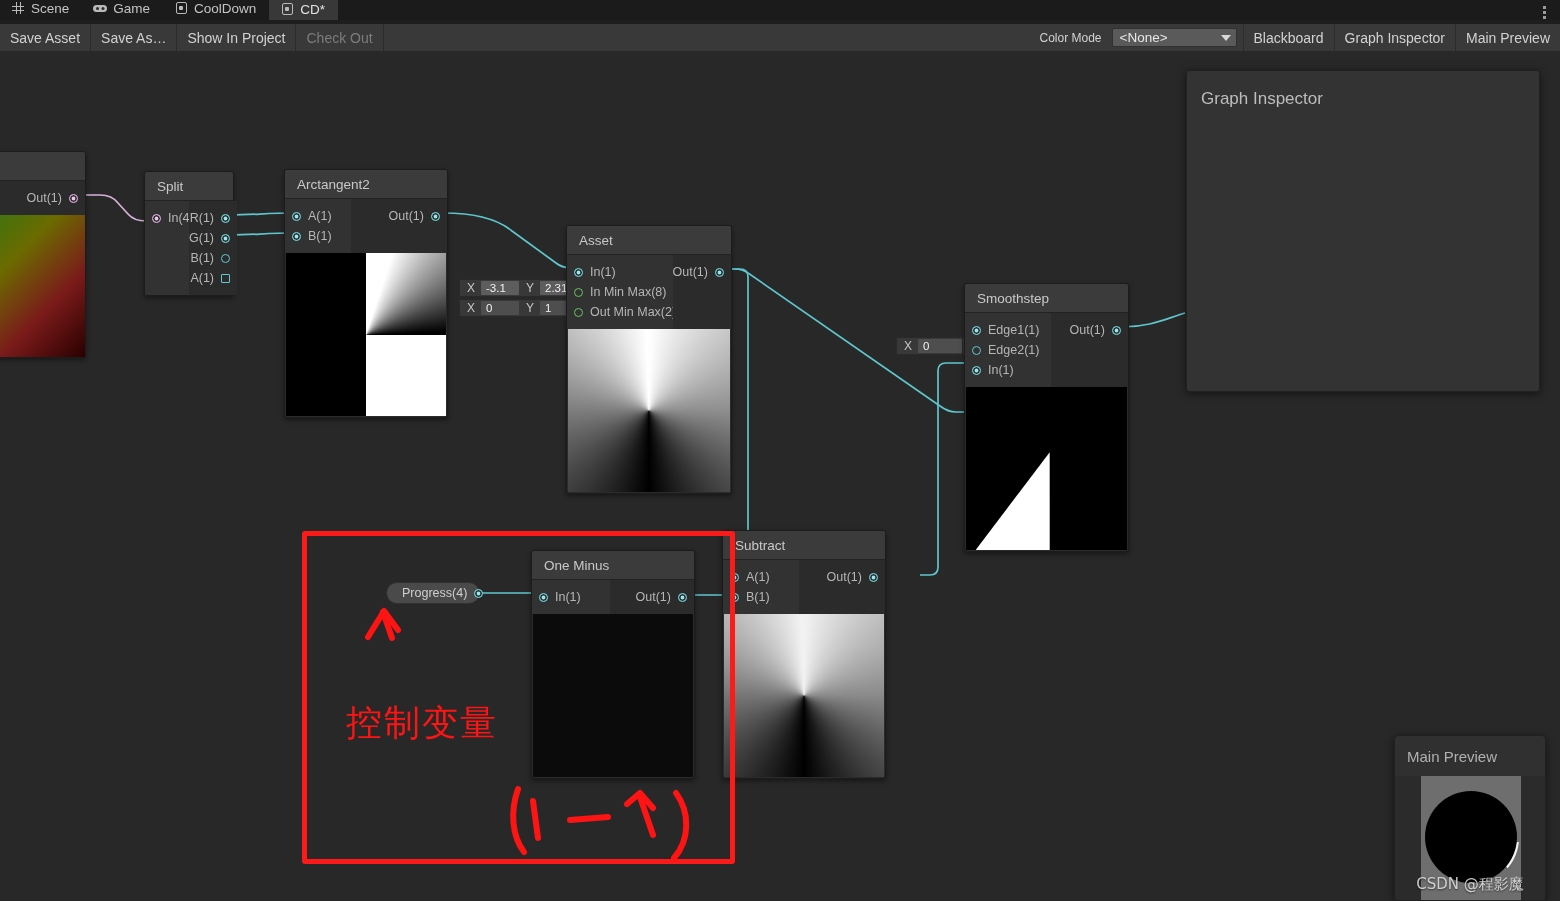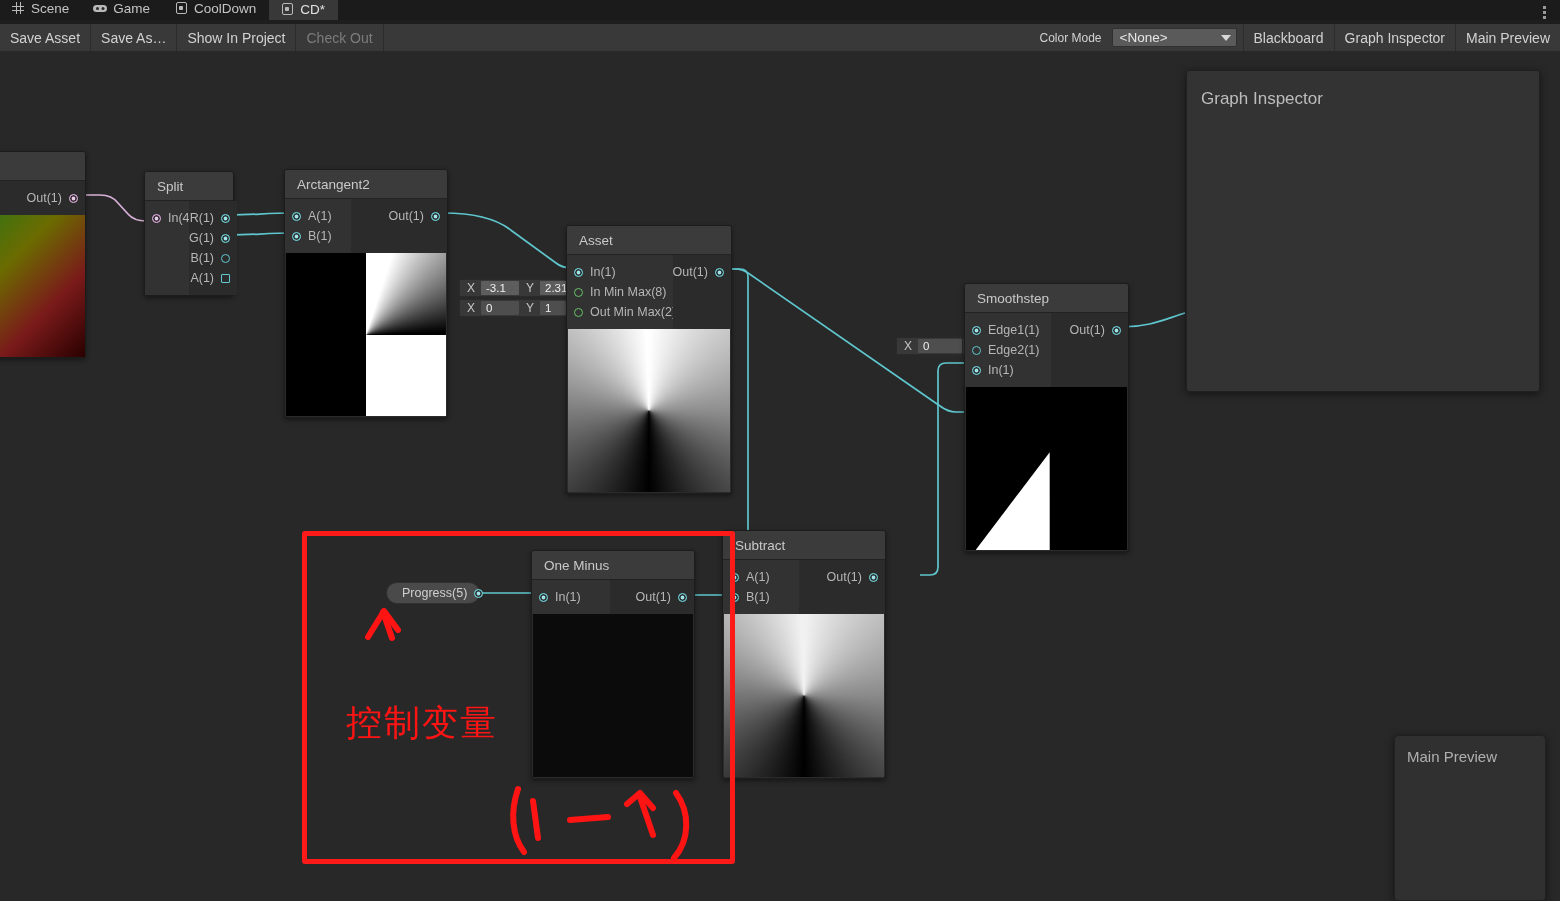--- a/index.html
+++ b/index.html
@@ -346,21 +346,21 @@
           <span>Out(1)</span>
           <span class="dot filled"></span>
         </div>
       </div>
     </div>
     <div class="preview pv-tri" style="height:163px;margin:0 1px 1px 1px;"></div>
   </div>
 
   <div class="pill" style="left:386px;top:531px;width:94px;">
     <span class="pdot"></span>
-    <span>Progress(5)</span>
+    <span>Progress(4)</span>
     <span class="dot filled" style="margin-left:auto"></span>
   </div>
 
   <div class="node" style="left:531px;top:499px;width:164px;">
     <div class="node-title">One Minus</div>
     <div class="node-body">
       <div class="ports-in" style="min-width:78px;">
         <div class="port in">
           <span class="dot filled"></span>
           <span>In(1)</span>
@@ -401,20 +401,26 @@
 
 </div>
 
 <div class="inspector">
   <div class="insp-title">Graph Inspector</div>
   <div class="insp-body"></div>
 </div>
 
 <div class="mainprev">
   <div class="mp-title">Main Preview</div>
+  <div class="mp-canvas">
+    <div class="mp-checker"></div>
+    <div class="mp-crescent"></div>
+    <div class="mp-sphere2"></div>
+    <div class="mp-wm">CSDN @程影魔</div>
+  </div>
 </div>
 
 <div class="ann-box"></div>
 <div class="ann-cn">控制变量</div>
 
 <svg class="ann">
 
   <g stroke="#ff1414" stroke-width="6" fill="none" stroke-linecap="round" stroke-linejoin="round">
     <path d="M368,637 L384,611 L398,630"></path>
     <path d="M383,612 L392,638"></path>

